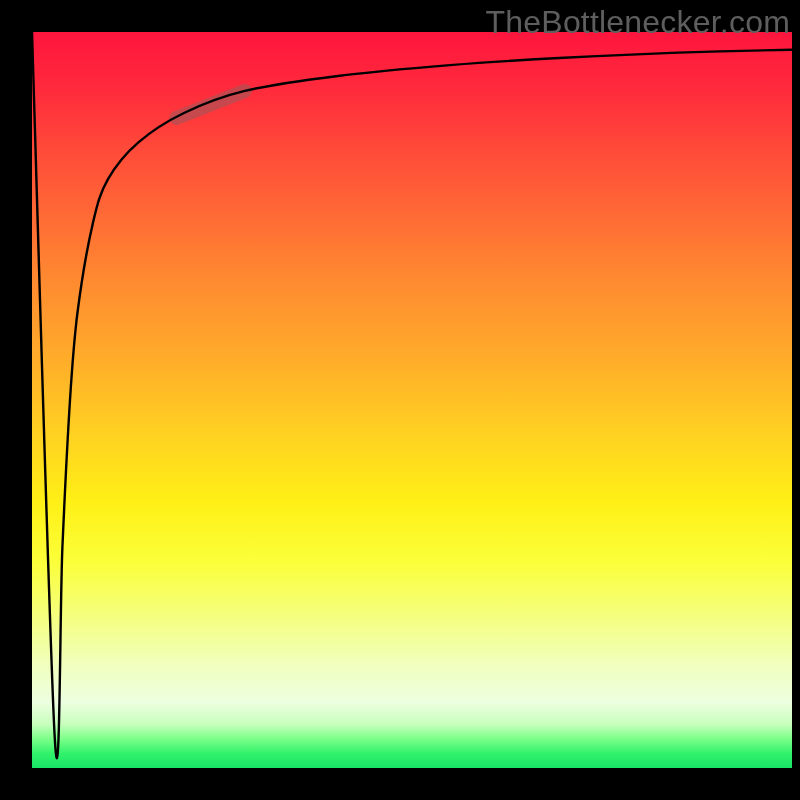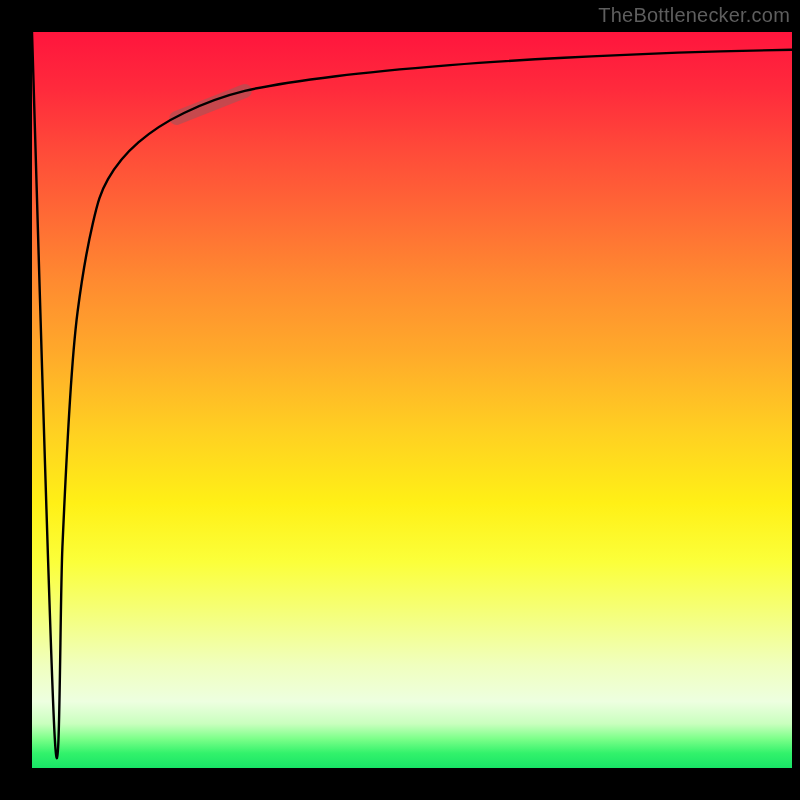--- a/index.html
+++ b/index.html
@@ -15,21 +15,21 @@
     position: relative;
     width: 800px;
     height: 800px;
     background: #000;
   }
   .watermark {
     position: absolute;
     top: 4px;
     right: 10px;
     color: #5e5e5e;
-    font-size: 20px;
+    font-size: 32px;
     font-weight: 500;
     letter-spacing: 0.2px;
     z-index: 5;
     user-select: none;
   }
   .plot-area {
     position: absolute;
     left: 32px;
     top: 32px;
     width: 760px;

